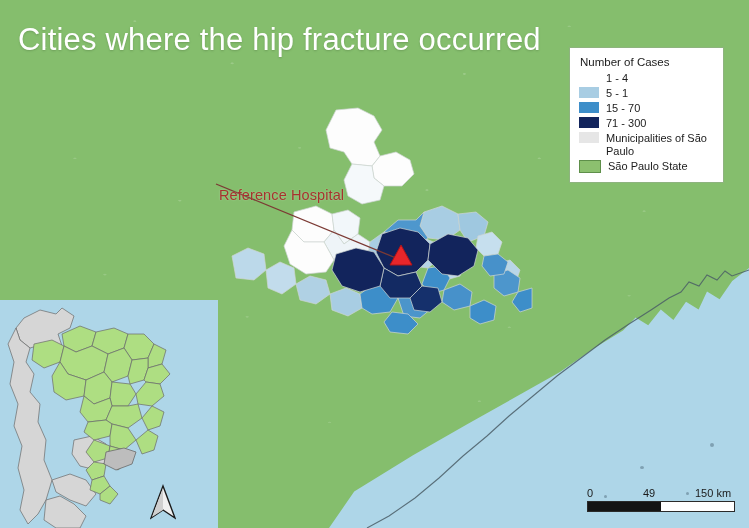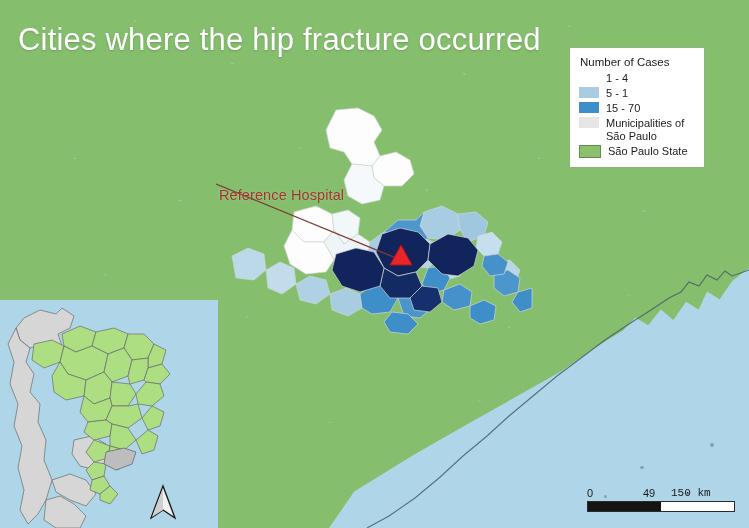--- a/index.html
+++ b/index.html
@@ -74,21 +74,21 @@
     color:#a6332e;font-size:14.5px;letter-spacing:.1px;
     text-shadow:0 0 2px rgba(255,255,255,.35);
     white-space:nowrap;
     margin-top:16px;
   }
   .leader{position:absolute;left:210px;top:180px;width:220px;height:90px;pointer-events:none;}
 
   
   .legend{
     position:absolute;left:570px;top:48px;
-    width:134px;
+    width:153px;
     background:#ffffff;
     padding:8px 8px 7px 9px;
     box-sizing:border-box;
     box-shadow:0 0 0 1px rgba(160,160,160,.35);
   }
   .legend-title{
     font-size:11.5px;color:#1b1b1b;margin:0 0 4px 1px;
   }
   .legend-row{
     display:flex;align-items:flex-start;gap:7px;margin:0 0 2px 0;
@@ -115,21 +115,21 @@
   
   .scalebar{
     position:absolute;left:587px;top:487px;width:148px;
   }
   .scale-nums{
     position:relative;height:14px;font-size:11px;color:#1b1b1b;
   }
   .scale-nums span{position:absolute;top:0;}
   .sn0{left:0;}
   .sn75{left:56px;}
-  .sn150{left:84px;font-family:Liberation Mono, monospace;}
+  .sn150{left:108px;}
   .scale-bars{display:flex;height:11px;border:1px solid #2a2a2a;box-sizing:border-box;}
   .scale-bars .seg{flex:1 1 50%;}
   .scale-bars .seg.dark{background:#141414;}
   .scale-bars .seg.light{background:#ffffff;}
 
   
   .map-title{
     position:absolute;left:18px;top:22px;
     font-size:31px;color:#ffffff;font-weight:400;
     letter-spacing:.2px;
@@ -226,20 +226,24 @@
     <div class="legend-row">
       <span class="swatch" style="background:#a8cde3"></span>
       <span>5 - 1</span>
     </div>
 
     <div class="legend-row">
       <span class="swatch" style="background:#3d8ec9"></span>
       <span>15 - 70</span>
     </div>
 
+    <div class="legend-row">
+      <span class="swatch" style="background:#12245c"></span>
+      <span>71 - 300</span>
+    </div>
 
     <div class="legend-row">
       <span class="swatch" style="background:#e6e6e6"></span>
       <span>Municipalities of São Paulo</span>
     </div>
 
     <div class="legend-row">
       <span class="swatch bordered" style="background:#8cc06f"></span>
       <span>São Paulo State</span>
     </div>

